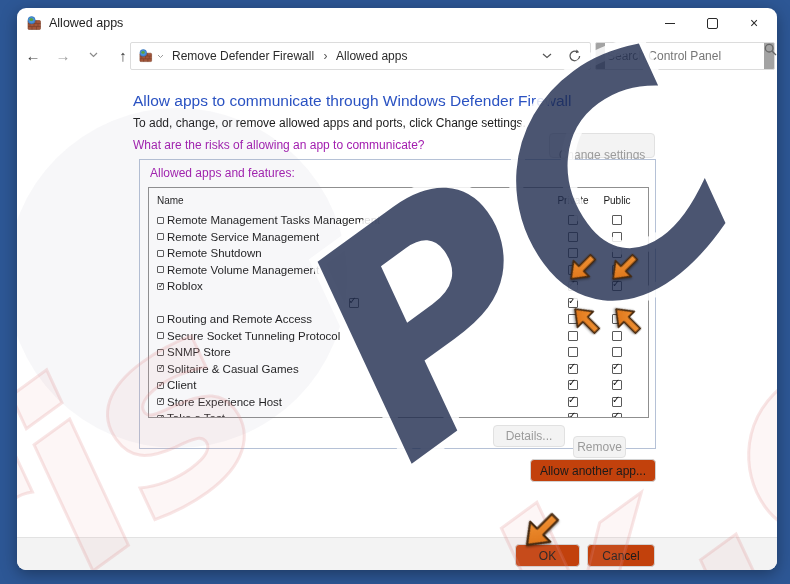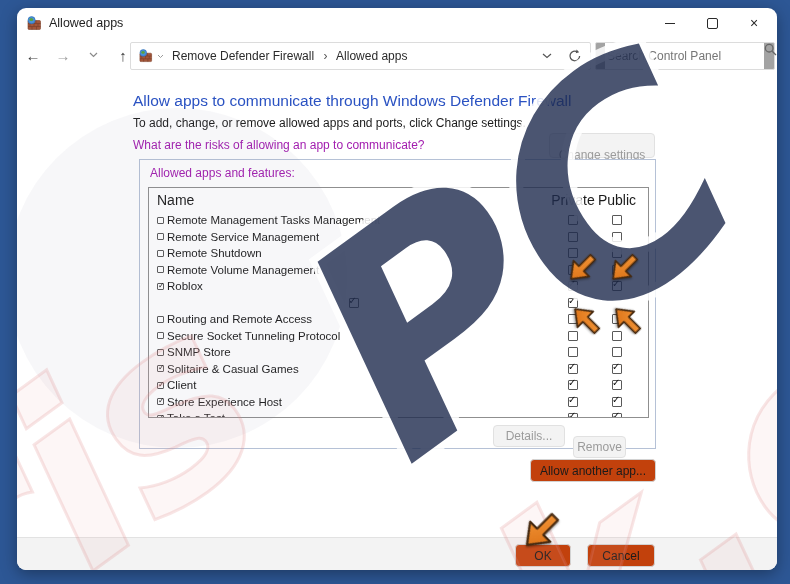--- a/index.html
+++ b/index.html
@@ -49,37 +49,37 @@
     font-size:12px;color:#1b1b1b;display:flex;align-items:center;justify-content:center;cursor:default;
     font-family:"Liberation Sans","DejaVu Sans",sans-serif;}
   .btn.dis{background:#f3f3f3;border-color:#e1e1e1;color:#9b9b9b;}
   .changesettings{position:absolute;left:532px;top:61px;width:106px;height:25px;gap:18px;flex-direction:column;}
   .groupbox{position:absolute;left:122px;top:87px;width:517px;height:290px;box-sizing:border-box;
     border:1px solid #b5c1d6;background:#fff;}
   .grouplabel{position:absolute;left:10px;top:6px;font-size:12px;color:#a21caf;}
   .listbox{position:absolute;left:8px;top:27px;width:501px;height:231px;box-sizing:border-box;
     border:1px solid #8f8f8f;background:#fff;overflow:hidden;}
   .lhdr,.lrow{display:grid;grid-template-columns:1fr 46px 42px;align-items:center;padding:0 10px 0 8px;}
-  .lhdr{height:24px;font-size:14px;color:#1b1b1b;}
+  .lhdr{height:24px;font-size:10px;color:#1b1b1b;}
   .lhdr .chead{text-align:center;}
   .lrow{height:16.5px;font-size:11.5px;color:#1a1a1a;}
   .lname{display:flex;align-items:center;white-space:nowrap;overflow:hidden;min-width:0;}
   .ccell{display:flex;justify-content:center;}
   .cb{box-sizing:border-box;width:10px;height:10px;border:1px solid #595959;background:#fff;border-radius:1px;
     display:inline-block;position:relative;flex:none;}
   .cb.on::before{content:"\2713";position:absolute;left:-1px;top:-3px;font-size:10px;font-weight:700;color:#111;
     font-family:"DejaVu Sans",sans-serif;line-height:1;}
   .cb.sm{width:7px;height:7px;margin-right:3px;}
   .cb.sm.on::before{font-size:8px;top:-2px;left:0;}
   .detailsbtn{position:absolute;left:353px;top:265px;width:72px;height:22px;}
   .removebtn{position:absolute;left:433px;top:276px;width:53px;height:22px;}
   .allowanother{position:absolute;left:513px;top:387px;width:126px;height:23px;}
   
   .footer{position:absolute;left:0;bottom:0;width:100%;height:33px;background:#f3f3f3;border-top:1px solid #e2e2e2;box-sizing:border-box;}
-  .okbtn{position:absolute;left:498px;top:6px;width:56px;height:23px;text-align:center;}
+  .okbtn{position:absolute;left:498px;top:6px;width:65px;height:23px;text-align:center;}
   .cancelbtn{position:absolute;left:570px;top:6px;width:68px;height:23px;}
   
   .wm{position:absolute;left:0;top:0;width:760px;height:562px;pointer-events:none;z-index:40;}
   
   .arrow{position:absolute;z-index:50;pointer-events:none;display:flex;align-items:center;justify-content:center;}
   .arrow svg{filter:drop-shadow(1.5px 1.5px 1px rgba(0,0,0,.35));}
   .adl svg{transform:rotate(45deg);}
   .aul svg{transform:rotate(135deg);}
   .a1{left:545px;top:240px;width:40px;height:40px;}
   .a2{left:587px;top:240px;width:40px;height:40px;}

